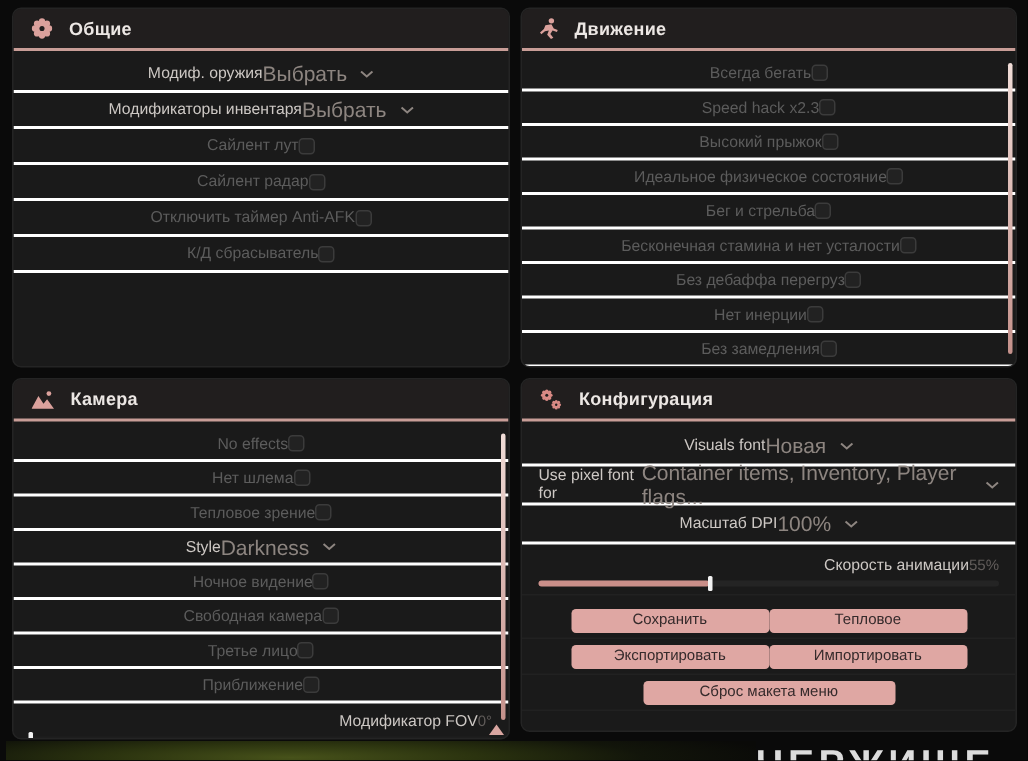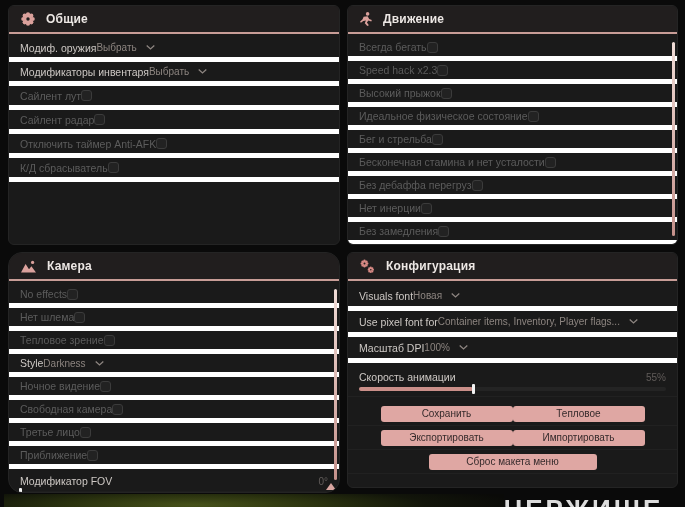--- a/index.html
+++ b/index.html
@@ -4,44 +4,44 @@
 <style>
   * { margin:0; padding:0; box-sizing:border-box; }
   html,body { width:685px; height:507px; background:#070707; overflow:hidden; }
   body { font-family:"Liberation Sans", sans-serif; position:relative; }
 
   #screen { position:absolute; inset:0; background:#0a0a0a; overflow:hidden; }
 
   .panel { position:absolute; background:#1a1a1a; border:1px solid #242424; border-radius:6px; overflow:hidden; }
   #panel-general  { left:8px;   top:5px;   width:332px; height:240px; }
   #panel-movement { left:347px; top:5px;   width:331px; height:240px; }
-  #panel-camera   { left:8px;   top:252px; width:332px; height:241px;border-radius:14px; }
+  #panel-camera   { left:8px;   top:252px; width:332px; height:241px; }
   #panel-config   { left:347px; top:252px; width:331px; height:236px; }
 
   .panel-header { height:28px; background:#211e1e; display:flex; align-items:center; padding:0 12px; gap:11px; border-bottom:2px solid #c89d97; }
   .panel-title { font-size:12px; font-weight:bold; color:#ece7e4; letter-spacing:.2px; }
   .hicon { display:flex; align-items:center; }
 
   .rows { padding-top:4px; }
-  .row { display:flex; align-items:center; justify-content:flex-start; padding:0 11px; border-bottom:5px solid #ffffff; }
+  .row { display:flex; align-items:center; justify-content:center; padding:0 11px; border-bottom:2px solid #ffffff; }
   .h24 .row { height:24px; }
   .h23 .row { height:23px; }
   .h26 .row { height:26px; }
   .lbl { font-size:10.5px; }
   .dim    { color:#5c5c5c; }
   .bright { color:#cdc8c4; }
 
   .checkbox { width:11px; height:11px; border:1px solid #3b3b3b; border-radius:3px; background:#222222; flex:0 0 auto; }
 
   .dropdown { display:flex; align-items:center; gap:9px; cursor:pointer; }
-  .dd-value { font-size:10px; color:#8d8580; }
+  .dd-value { font-size:14px; color:#8d8580; }
   .chev { display:flex; align-items:center; }
 
   .slider-row { display:flex; flex-direction:column; justify-content:center; gap:4px; padding:3px 11px 0 11px; border-bottom:1px solid #212121; }
-  .slider-top { display:flex; align-items:center; justify-content:space-between; }
+  .slider-top { display:flex; align-items:center; justify-content:flex-end; }
   .slider-val { font-size:10px; color:#615c5a; }
   .slider-track { position:relative; width:100%; height:4px; background:#242424; border-radius:2px; }
   .slider-track.subtle { background:#1e1e1e; }
   .slider-fill { height:100%; background:#ca8f89; border-radius:2px; }
   .slider-thumb { position:absolute; top:-3px; width:3px; height:10px; background:#f2f2f2; border-radius:1px; }
   #row-fov { height:30px; }
   #row-anim { height:34px; }
 
   .scrollbar { position:absolute; right:2px; top:36px; bottom:8px; width:3px; border-radius:2px;
                background:linear-gradient(180deg,#f0dcd7 0%,#c5918b 100%); }

